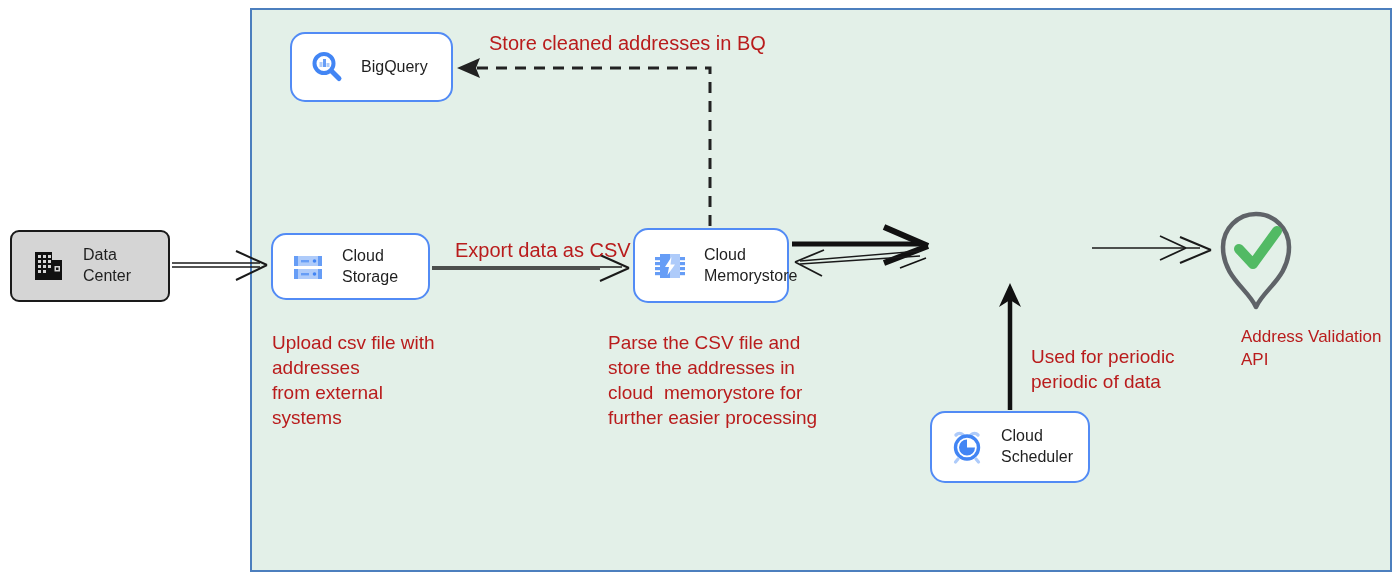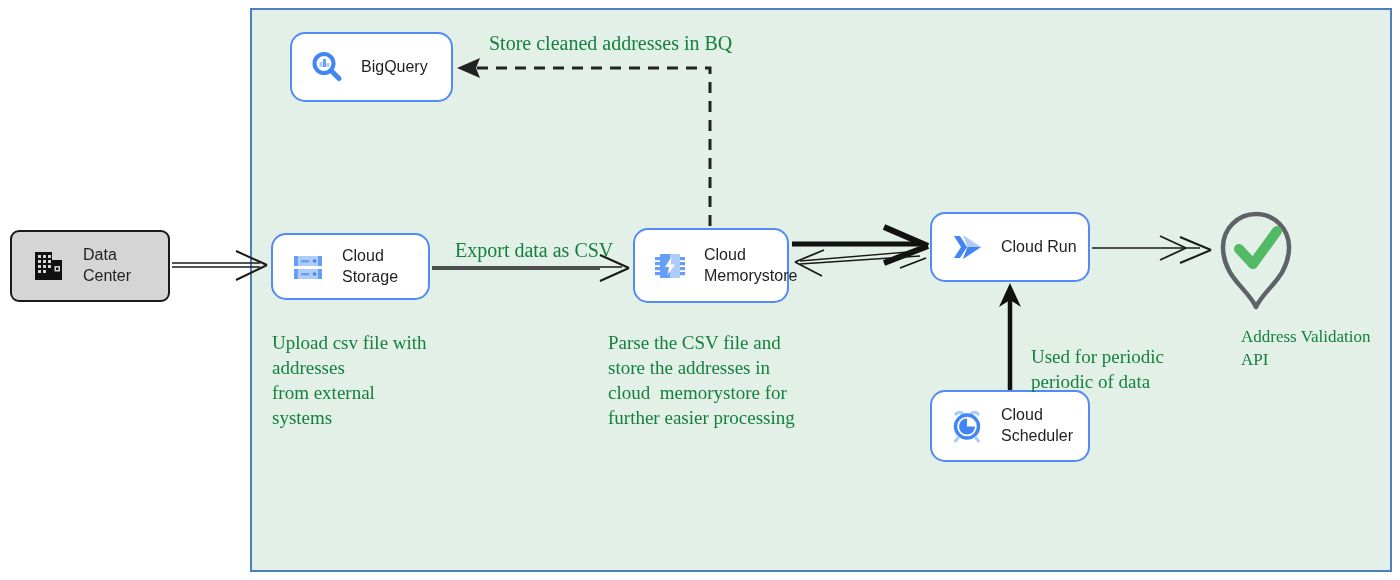--- a/index.html
+++ b/index.html
@@ -43,25 +43,24 @@
   .icon { flex: 0 0 auto; display: block; }
   svg.overlay {
     position: absolute;
     left: 0; top: 0;
     width: 1400px; height: 580px;
     z-index: 2;
     pointer-events: none;
   }
   .annotation {
     position: absolute;
-    color: #15803d;
+    color: #b91c1c;
     white-space: pre-wrap;
     z-index: 4;
     line-height: 25px;
-    font-family: Liberation Serif, serif;
   }
   .annotation.big { font-size: 20px; }
   .annotation.body { font-size: 19px; }
   .annotation.small { font-size: 17px; line-height: 23px; }
 </style>
 </head>
 <body>
 
 <div id="canvas">
 
@@ -183,30 +182,22 @@
           <rect x="28" y="24" width="5" height="3.2"></rect>
       </g>
       <rect x="8" y="6" width="10" height="24" fill="#669df6"></rect>
       <rect x="18" y="6" width="10" height="24" fill="#aecbfa"></rect>
       <path d="M19.5 9 L13 19 H17 L15.5 27 L23 16.5 H18.5 Z" fill="#ffffff"></path>
     </svg>
     <span class="label">Cloud
 Memorystore</span>
   </div>
 
-  <div class="node" style="left:930px; top:212px; width:160px; height:70px;">
-    <svg class="icon" width="36" height="36" viewBox="0 0 36 36">
-      <path d="M5 7 L11 7 L18 18 L11 29 L5 29 L12 18 Z" fill="#4285f4"></path>
-      <path d="M14 6 L32 18 L14 30 L18.5 18 Z" fill="#aecbfa"></path>
-      <path d="M18.5 18 L32 18 L14 30 Z" fill="#4285f4"></path>
-    </svg>
-    <span class="label">Cloud Run</span>
-  </div>
-
-  <div class="node" style="left:930px; top:390px; width:160px; height:72px;">
+
+  <div class="node" style="left:930px; top:411px; width:160px; height:72px;">
     <svg class="icon" width="36" height="36" viewBox="0 0 36 36">
       <path d="M7 6 A5 5 0 0 1 14 6" fill="none" stroke="#aecbfa" stroke-width="3.4" stroke-linecap="round"></path>
       <path d="M22 6 A5 5 0 0 1 29 6" fill="none" stroke="#aecbfa" stroke-width="3.4" stroke-linecap="round"></path>
       <circle cx="18" cy="18.5" r="11.5" fill="none" stroke="#4285f4" stroke-width="3.4"></circle>
       <path d="M18 18.5 L18 10.5 A8 8 0 1 0 26 18.5 Z" fill="#4285f4"></path>
       <path d="M9 30 L6.5 33" stroke="#aecbfa" stroke-width="3.2" stroke-linecap="round"></path>
       <path d="M27 30 L29.5 33" stroke="#aecbfa" stroke-width="3.2" stroke-linecap="round"></path>
     </svg>
     <span class="label">Cloud Scheduler</span>
   </div>

